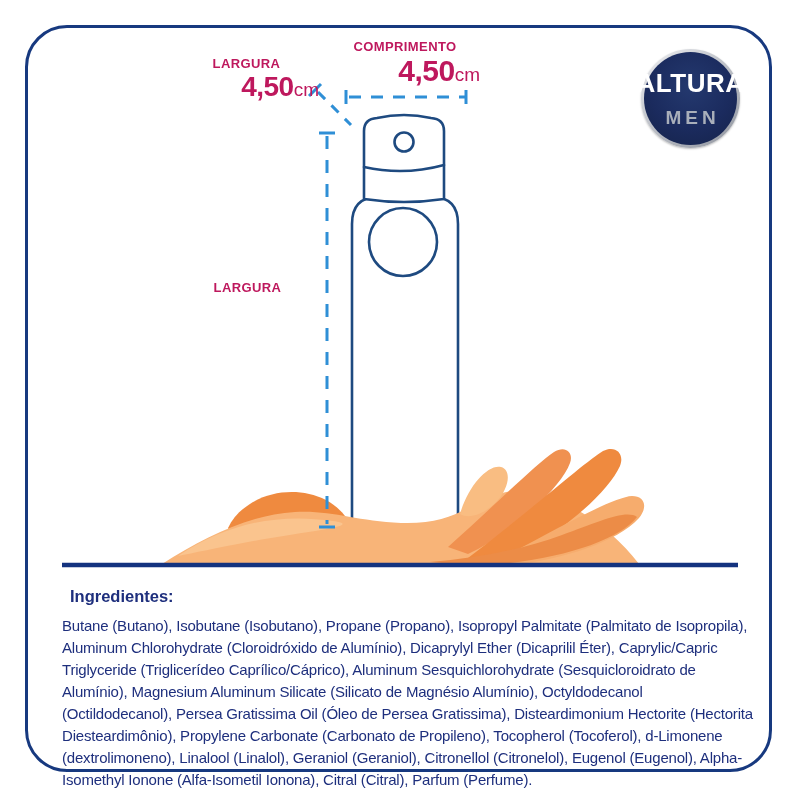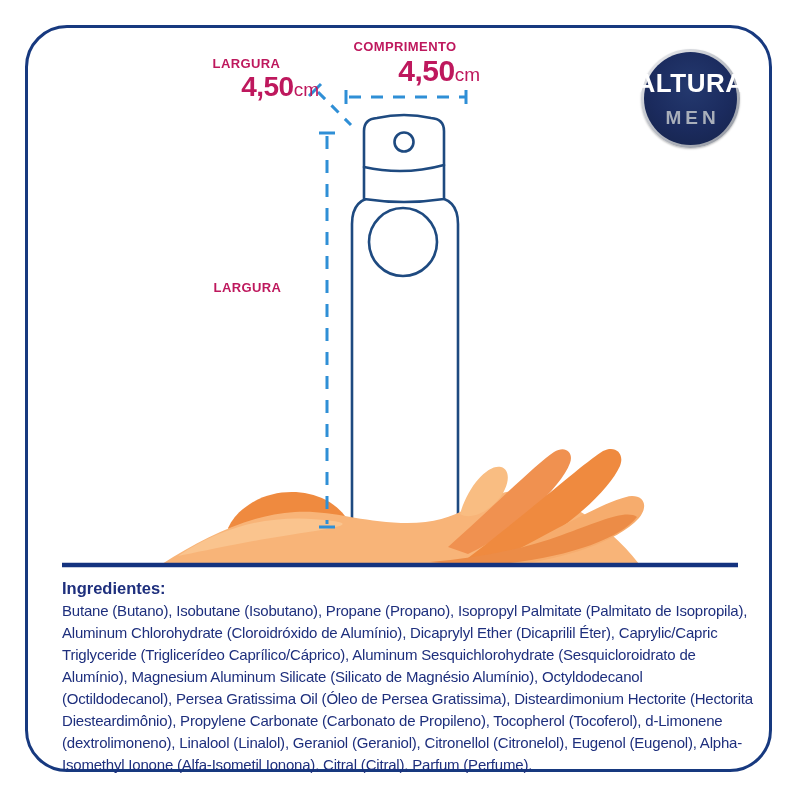--- a/index.html
+++ b/index.html
@@ -30,21 +30,21 @@
              display:flex; align-items:center; justify-content:center;
              box-shadow:0 1px 2px rgba(0,0,0,.25);}
   .logo-inner{width:93px; height:93px; border-radius:50%;
               background:radial-gradient(circle at 50% 38%, #24396f 0%, #1b2b5e 55%, #152349 100%);
               display:flex; flex-direction:column; align-items:center; justify-content:center;}
   .logo-inner .nivea{color:#ffffff; font-weight:bold; font-size:26px; letter-spacing:.5px; line-height:1;}
   .logo-inner .men{color:#A9AFBA; font-weight:bold; font-size:19px; letter-spacing:4px; line-height:1; margin-top:12px; margin-right:-4px;}
 
   
   .ingredients{position:absolute; left:62px; top:577px; width:692px; color:#1E2F7D;}
-  .ingredients h3{margin:0; font-size:16.5px; line-height:22px; font-weight:bold;}
+  .ingredients h3{margin:8px; font-size:16.5px; line-height:22px; font-weight:bold;}
   .ingredients p{margin:1px 0 0 0; font-size:15px; line-height:22px; letter-spacing:-.2px;}
 </style>
 </head>
 <body>
 
 <div class="stage">
 
   <div class="frame"></div>
 
   <svg class="illustration" width="800" height="800" viewBox="0 0 800 800">

